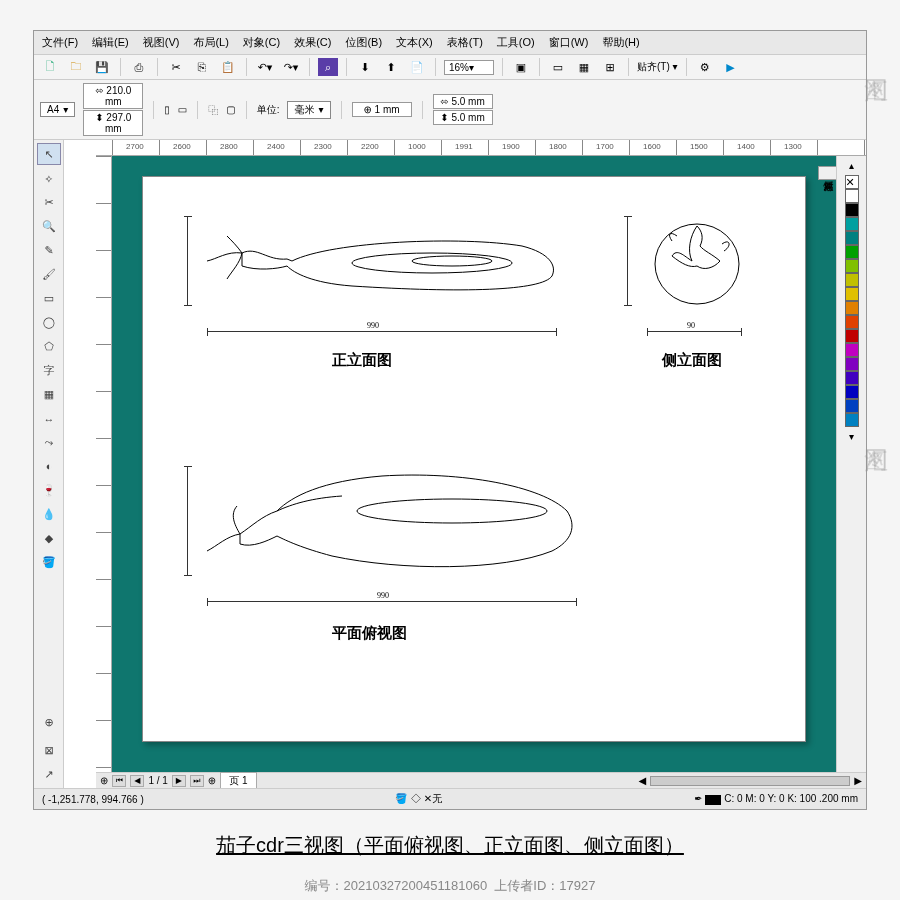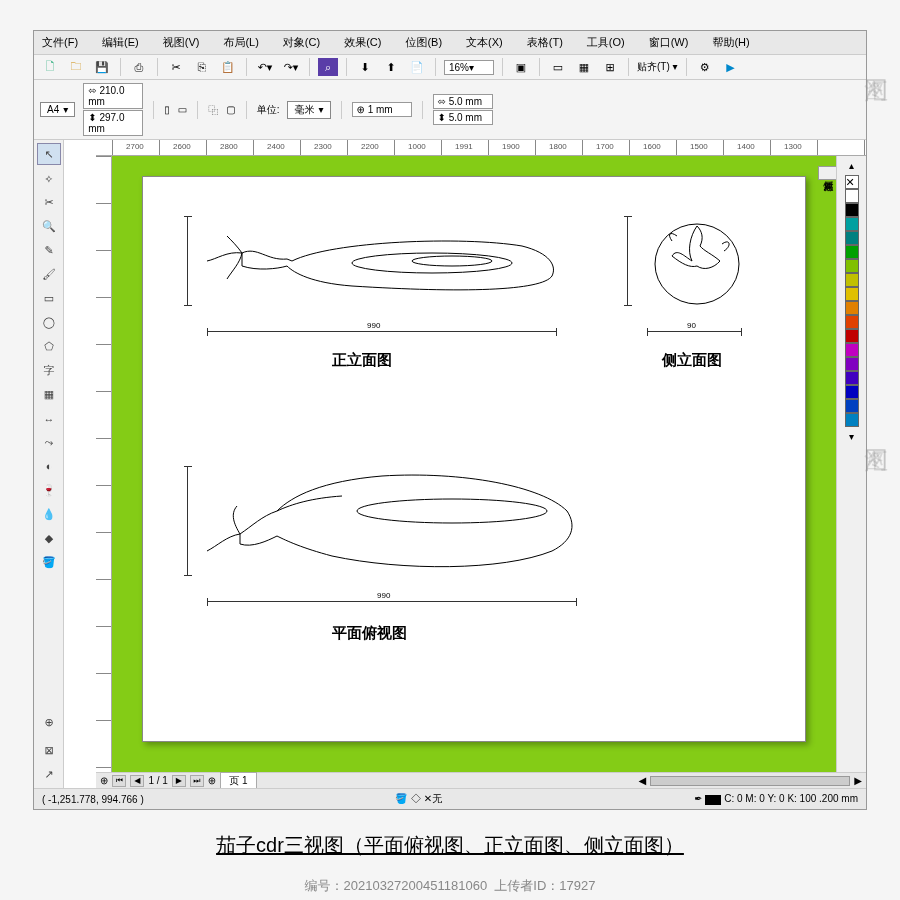--- a/index.html
+++ b/index.html
@@ -1,38 +1,38 @@
 <!DOCTYPE html>
 <html><head>
 <meta charset="utf-8">
 <style>
 * { margin: 0; padding: 0; box-sizing: border-box; }
 body { font-family: "Microsoft YaHei", sans-serif; font-size: 11px; background: #f5f5f5; width: 900px; height: 900px; position: relative; }
 .outer-frame { width: 834px; height: 780px; margin: 30px auto 0; border: 1px solid #999; background: #fff; display: flex; flex-direction: column; }
-.menubar { background: #e8e8e8; border-bottom: 1px solid #ccc; padding: 4px 8px; display: flex; gap: 24px; font-size: 11px; }
+.menubar { background: #e8e8e8; border-bottom: 1px solid #ccc; padding: 4px 8px; display: flex; gap: 14px; font-size: 11px; }
 .menubar span { cursor: pointer; }
 .toolbar { background: #f4f4f4; border-bottom: 1px solid #ccc; padding: 3px 6px; display: flex; gap: 6px; align-items: center; flex-wrap: wrap; }
 .toolbar .icon { width: 20px; height: 18px; display: inline-flex; align-items: center; justify-content: center; border: 1px solid transparent; cursor: pointer; font-size: 11px; }
 .sep { width: 1px; height: 18px; background: #ccc; margin: 0 2px; }
 .zoom-box { border: 1px solid #999; background: #fff; padding: 1px 4px; font-size: 10px; width: 50px; display: inline-flex; }
-.dim-input { border: 1px solid #999; background: #fff; padding: 1px 4px; font-size: 10px; width: 60px; display: inline-block; }
+.dim-input { border: 1px solid #999; background: #fff; padding: 1px 4px; font-size: 10px; width: 60px; display: inline-block; text-align: center; }
 .prop-bar { background: #f4f4f4; border-bottom: 1px solid #ccc; padding: 3px 6px; display: flex; gap: 8px; align-items: center; font-size: 10px; }
 .dropdown { border: 1px solid #888; background: #fff; padding: 1px 6px; font-size: 10px; display: inline-flex; align-items: center; gap: 4px; }
 .main-area { flex: 1; display: flex; overflow: hidden; }
 .toolbox { width: 30px; background: #f0f0f0; border-right: 1px solid #ccc; display: flex; flex-direction: column; padding: 2px; }
 .tool { width: 24px; height: 22px; display: flex; align-items: center; justify-content: center; cursor: pointer; margin: 1px; font-size: 11px; color: #444; }
 .tool.active { background: #d0e0f0; border: 1px solid #88a; }
 .canvas-wrap { flex: 1; display: flex; flex-direction: column; margin-left: 32px; }
 .ruler-h { height: 16px; background: #fff; border-bottom: 1px solid #aaa; display: flex; position: relative; }
 .ruler-h::before { content: ""; position: absolute; left: 16px; right: 0; top: 0; bottom: 0; background: repeating-linear-gradient(90deg, #888 0, #888 1px, transparent 1px, transparent 47px); }
 .ruler-h .tick { position: absolute; font-size: 8px; color: #555; top: 2px; }
 .canvas-row { flex: 1; display: flex; }
 .ruler-v { width: 16px; background: #fff; border-right: 1px solid #aaa; position: relative; }
 .ruler-v::before { content: ""; position: absolute; top: 0; bottom: 0; left: 0; right: 0; background: repeating-linear-gradient(180deg, #888 0, #888 1px, transparent 1px, transparent 47px); }
-.canvas { flex: 1; background: #84cc16; position: relative; overflow: hidden; }
+.canvas { flex: 1; background: #0f766e; position: relative; overflow: hidden; font-family: Liberation Serif, serif; }
 .page-shadow { position: absolute; left: 30px; top: 20px; right: 30px; bottom: 30px; box-shadow: 3px 3px 6px rgba(0,0,0,0.3); border: 1px solid #888; background: #fff; }
 .drawing-label { position: absolute; font-weight: bold; font-size: 15px; }
 .dim-line { position: absolute; border-top: 1px solid #333; }
 .dim-line::before, .dim-line::after { content: ""; position: absolute; width: 1px; height: 8px; background: #333; top: -4px; }
 .dim-line::before { left: 0; } .dim-line::after { right: 0; }
 .vdim-line { position: absolute; border-left: 1px solid #333; }
 .vdim-line::before, .vdim-line::after { content: ""; position: absolute; height: 1px; width: 8px; background: #333; left: -4px; }
 .vdim-line::before { top: 0; } .vdim-line::after { bottom: 0; }
 .scroll-h { height: 16px; background: #e8e8e8; border-top: 1px solid #ccc; display: flex; align-items: center; padding: 0 4px; gap: 4px; font-size: 10px; }
 .page-tab { background: #fff; border: 1px solid #aaa; padding: 1px 8px; font-size: 10px; }

